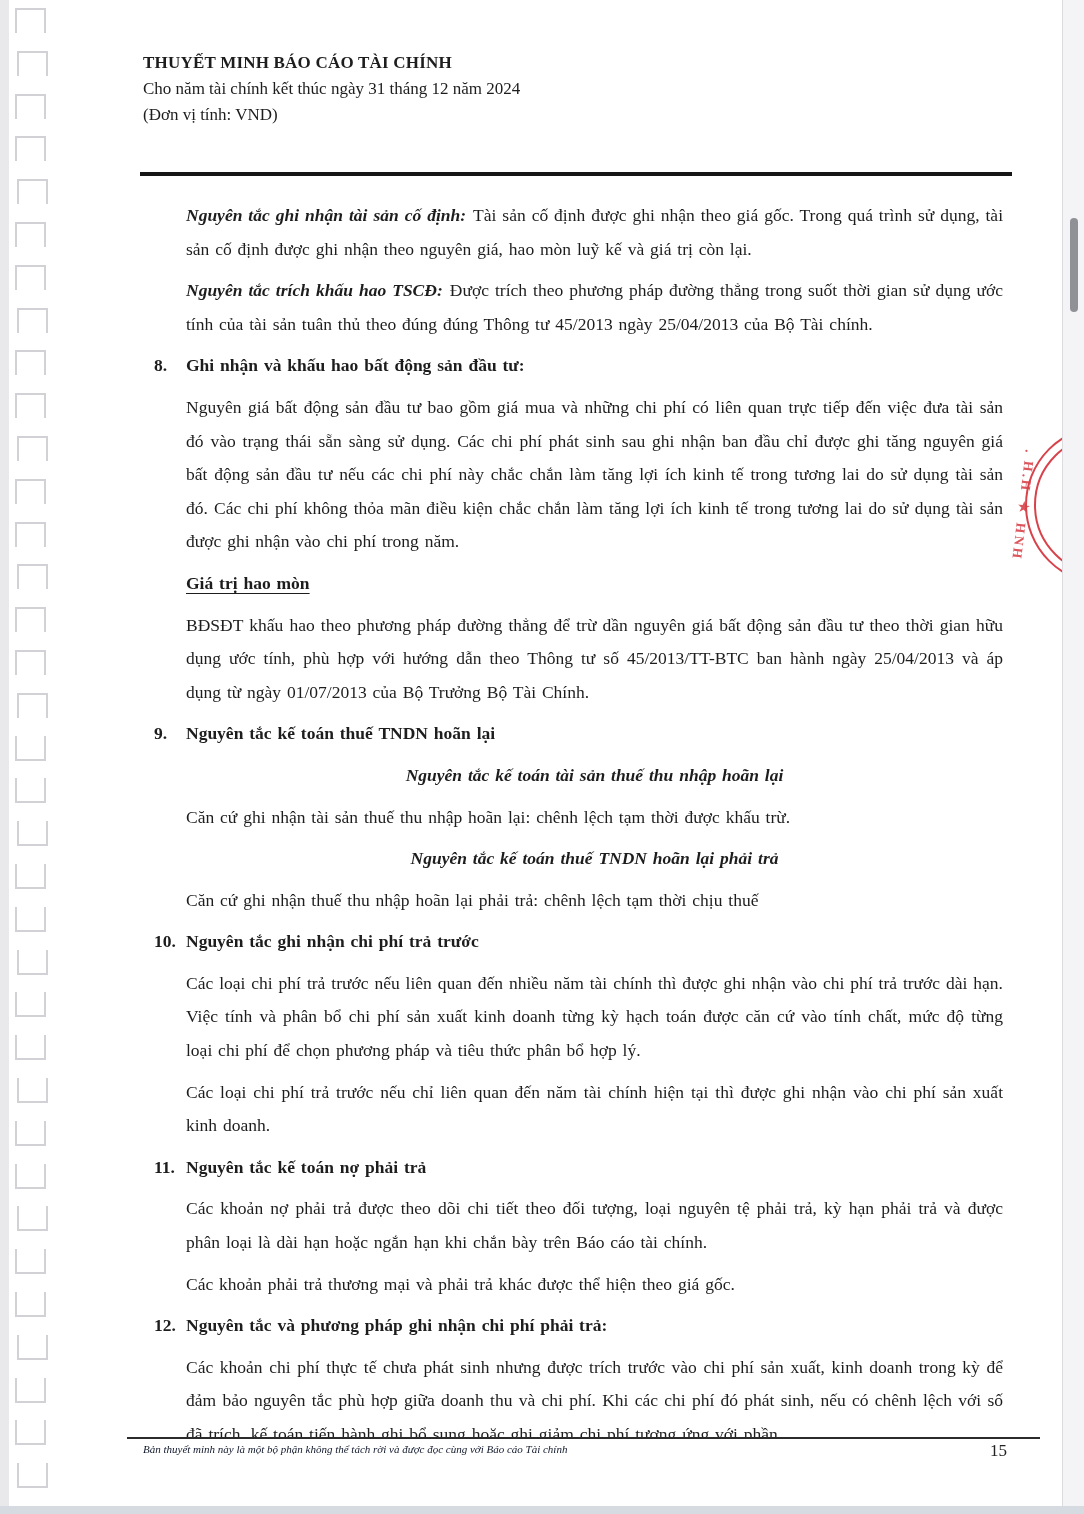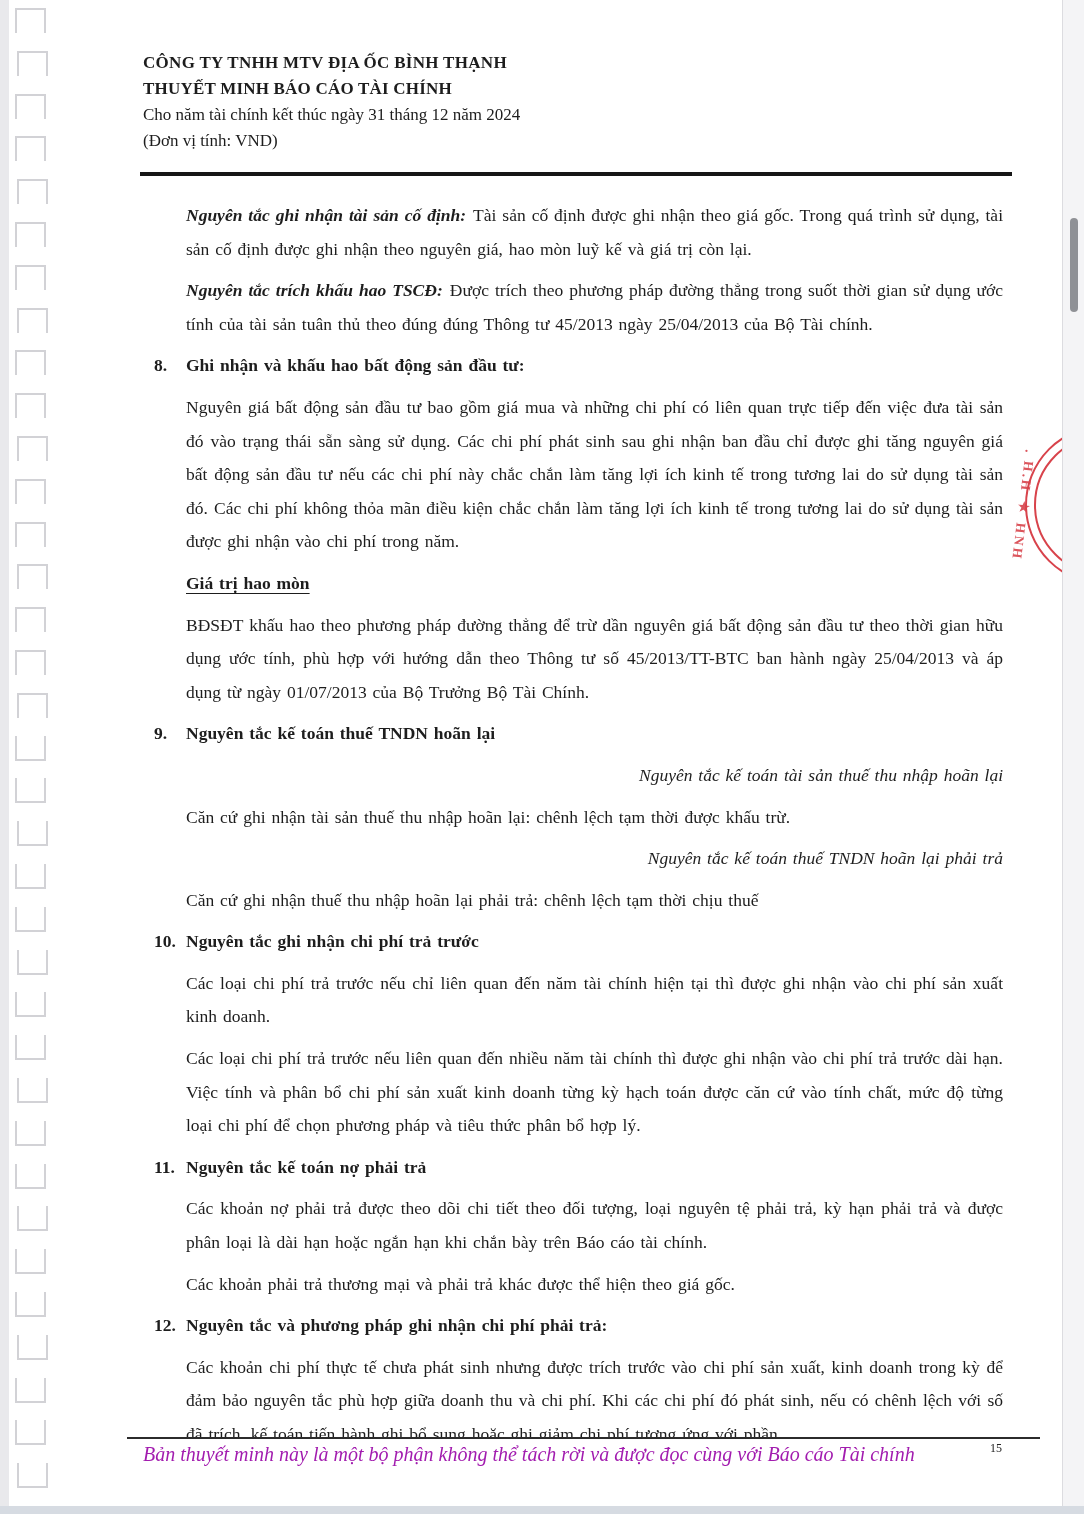--- a/index.html
+++ b/index.html
@@ -34,26 +34,26 @@
   .content {
     position:absolute; left:143px; top:191px; width:868px; height:1246px;
     font-size:17.5px; line-height:33.6px; text-align:justify;
     word-spacing:1.5px; overflow:hidden;
   }
   .content p { margin:8px; padding-left:35px; }
   .blk-labeled .label { font-weight:bold; font-style:italic; margin-right:7px; }
   .blk-numbered { position:relative; font-weight:bold; text-align:left; }
   .blk-numbered .num { position:absolute; left:3px; }
   .blk-sub-underline { font-weight:bold; text-align:left; text-decoration:underline; text-underline-offset:4px; }
-  .blk-sub-italic { font-weight:normal; font-style:italic; text-align:right; }
+  .blk-sub-italic { font-weight:bold; font-style:italic; text-align:center; }
 
   
   .footer-rule { position:absolute; left:127px; top:1437px; width:913px; height:2px; background:#2b2b2b; }
-  .footer-note { position:absolute; left:143px; top:1443px; font-style:italic; font-size:20px; color:#a21caf; }
-  .footer-page { position:absolute; left:990px; top:1441px; font-size:12px; color:#222; }
+  .footer-note { position:absolute; left:143px; top:1443px; font-style:italic; font-size:11px; color:#0f172a; }
+  .footer-page { position:absolute; left:990px; top:1441px; font-size:17px; color:#222; }
 
   
   .stamp-clip { position:absolute; left:998px; top:423px; width:64px; height:172px; overflow:hidden; }
   .stamp-ring-outer, .stamp-ring-inner { position:absolute; border-radius:50%; box-sizing:border-box; }
   .stamp-ring-outer { left:27px; top:2px; width:160px; height:160px; border:2.5px solid #d8434b; }
   .stamp-ring-inner { left:36px; top:11px; width:142px; height:142px; border:2px solid #d8434b; }
   .stamp-text {
     position:absolute; left:17px; top:26px;
     writing-mode:vertical-rl;
     color:#d8434b; font-weight:bold; font-size:13.5px; letter-spacing:2.5px;
@@ -97,42 +97,41 @@
     <div class="bmark open-top" style="top: 1198px; left: 2px;"></div>
     <div class="bmark open-top" style="top: 1241px; left: 0px;"></div>
     <div class="bmark open-top" style="top: 1284px; left: 0px;"></div>
     <div class="bmark open-top" style="top: 1327px; left: 2px;"></div>
     <div class="bmark open-top" style="top: 1370px; left: 0px;"></div>
     <div class="bmark open-top" style="top: 1412px; left: 0px;"></div>
     <div class="bmark open-top" style="top: 1455px; left: 2px;"></div>
   </div>
 
 <div class="doc-header">
-  <p class="line company-name">CÔNG TY TNHH MTV ĐỊA ỐC BÌNH THẠNH</p>
   <p class="line report-title">THUYẾT MINH BÁO CÁO TÀI CHÍNH</p>
   <p class="line">Cho năm tài chính kết thúc ngày 31 tháng 12 năm 2024</p>
   <p class="line">(Đơn vị tính: VND)</p>
 </div>
 <div class="header-rule"></div>
 
 <div class="content">
     <p class="blk-labeled"><span class="label">Nguyên tắc ghi nhận tài sản cố định:</span><span>Tài sản cố định được ghi nhận theo giá gốc. Trong quá trình sử dụng, tài sản cố định được ghi nhận theo nguyên giá, hao mòn luỹ kế và giá trị còn lại.</span></p>
     <p class="blk-labeled"><span class="label">Nguyên tắc trích khấu hao TSCĐ:</span><span>Được trích theo phương pháp đường thẳng trong suốt thời gian sử dụng ước tính của tài sản tuân thủ theo đúng đúng Thông tư 45/2013 ngày 25/04/2013 của Bộ Tài chính.</span></p>
     <p class="blk-numbered"><span class="num">8.</span><span>Ghi nhận và khấu hao bất động sản đầu tư:</span></p>
     <p class="blk-para">Nguyên giá bất động sản đầu tư bao gồm giá mua và những chi phí có liên quan trực tiếp đến việc đưa tài sản đó vào trạng thái sẵn sàng sử dụng. Các chi phí phát sinh sau ghi nhận ban đầu chỉ được ghi tăng nguyên giá bất động sản đầu tư nếu các chi phí này chắc chắn làm tăng lợi ích kinh tế trong tương lai do sử dụng tài sản đó. Các chi phí không thỏa mãn điều kiện chắc chắn làm tăng lợi ích kinh tế trong tương lai do sử dụng tài sản được ghi nhận vào chi phí trong năm.</p>
     <p class="blk-sub-underline">Giá trị hao mòn</p>
     <p class="blk-para">BĐSĐT khấu hao theo phương pháp đường thẳng để trừ dần nguyên giá bất động sản đầu tư theo thời gian hữu dụng ước tính, phù hợp với hướng dẫn theo Thông tư số 45/2013/TT-BTC ban hành ngày 25/04/2013 và áp dụng từ ngày 01/07/2013 của Bộ Trưởng Bộ Tài Chính.</p>
     <p class="blk-numbered"><span class="num">9.</span><span>Nguyên tắc kế toán thuế TNDN hoãn lại</span></p>
     <p class="blk-sub-italic">Nguyên tắc kế toán tài sản thuế thu nhập hoãn lại</p>
     <p class="blk-para">Căn cứ ghi nhận tài sản thuế thu nhập hoãn lại: chênh lệch tạm thời được khấu trừ.</p>
     <p class="blk-sub-italic">Nguyên tắc kế toán thuế TNDN hoãn lại phải trả</p>
     <p class="blk-para">Căn cứ ghi nhận thuế thu nhập hoãn lại phải trả: chênh lệch tạm thời chịu thuế</p>
     <p class="blk-numbered"><span class="num">10.</span><span>Nguyên tắc ghi nhận chi phí trả trước</span></p>
+    <p class="blk-para">Các loại chi phí trả trước nếu liên quan đến nhiều năm tài chính thì được ghi nhận vào chi phí trả trước dài hạn. Việc tính và phân bổ chi phí sản xuất kinh doanh từng kỳ hạch toán được căn cứ vào tính chất, mức độ từng loại chi phí để chọn phương pháp và tiêu thức phân bổ hợp lý.</p>
     <p class="blk-para">Các loại chi phí trả trước nếu chỉ liên quan đến năm tài chính hiện tại thì được ghi nhận vào chi phí sản xuất kinh doanh.</p>
-    <p class="blk-para">Các loại chi phí trả trước nếu liên quan đến nhiều năm tài chính thì được ghi nhận vào chi phí trả trước dài hạn. Việc tính và phân bổ chi phí sản xuất kinh doanh từng kỳ hạch toán được căn cứ vào tính chất, mức độ từng loại chi phí để chọn phương pháp và tiêu thức phân bổ hợp lý.</p>
     <p class="blk-numbered"><span class="num">11.</span><span>Nguyên tắc kế toán nợ phải trả</span></p>
     <p class="blk-para">Các khoản nợ phải trả được theo dõi chi tiết theo đối tượng, loại nguyên tệ phải trả, kỳ hạn phải trả và được phân loại là dài hạn hoặc ngắn hạn khi chắn bày trên Báo cáo tài chính.</p>
     <p class="blk-para">Các khoản phải trả thương mại và phải trả khác được thể hiện theo giá gốc.</p>
     <p class="blk-numbered"><span class="num">12.</span><span>Nguyên tắc và phương pháp ghi nhận chi phí phải trả:</span></p>
     <p class="blk-para">Các khoản chi phí thực tế chưa phát sinh nhưng được trích trước vào chi phí sản xuất, kinh doanh trong kỳ để đảm bảo nguyên tắc phù hợp giữa doanh thu và chi phí. Khi các chi phí đó phát sinh, nếu có chênh lệch với số đã trích, kế toán tiến hành ghi bổ sung hoặc ghi giảm chi phí tương ứng với phần</p>
   </div>
 
 <div class="stamp-clip">
   <div class="stamp-ring-outer"></div>
   <div class="stamp-ring-inner"></div>

